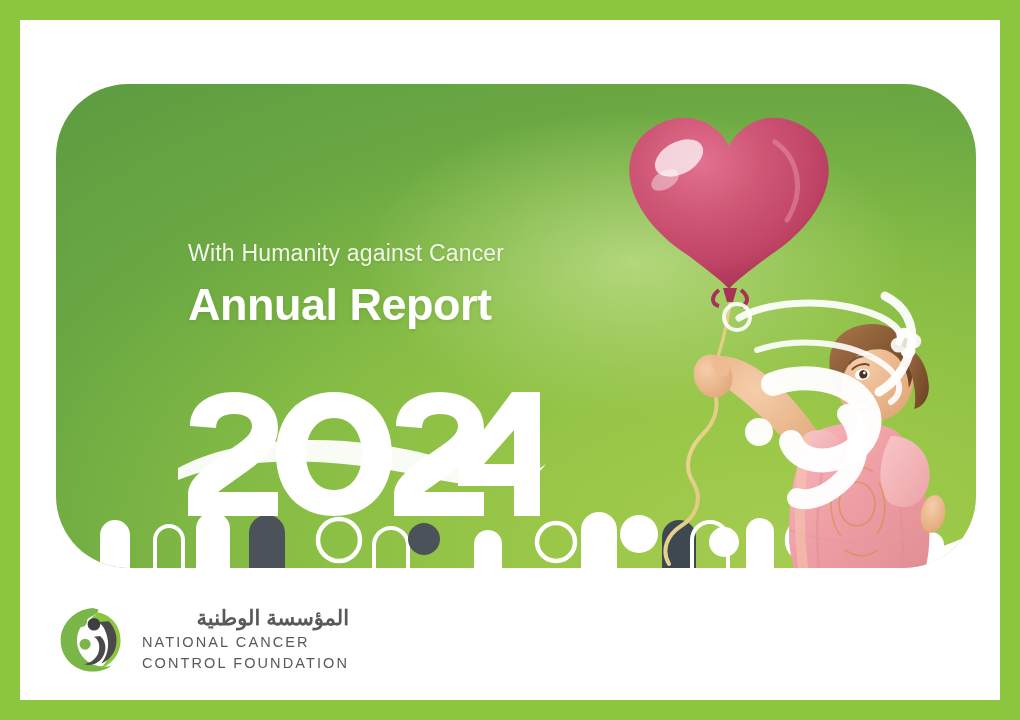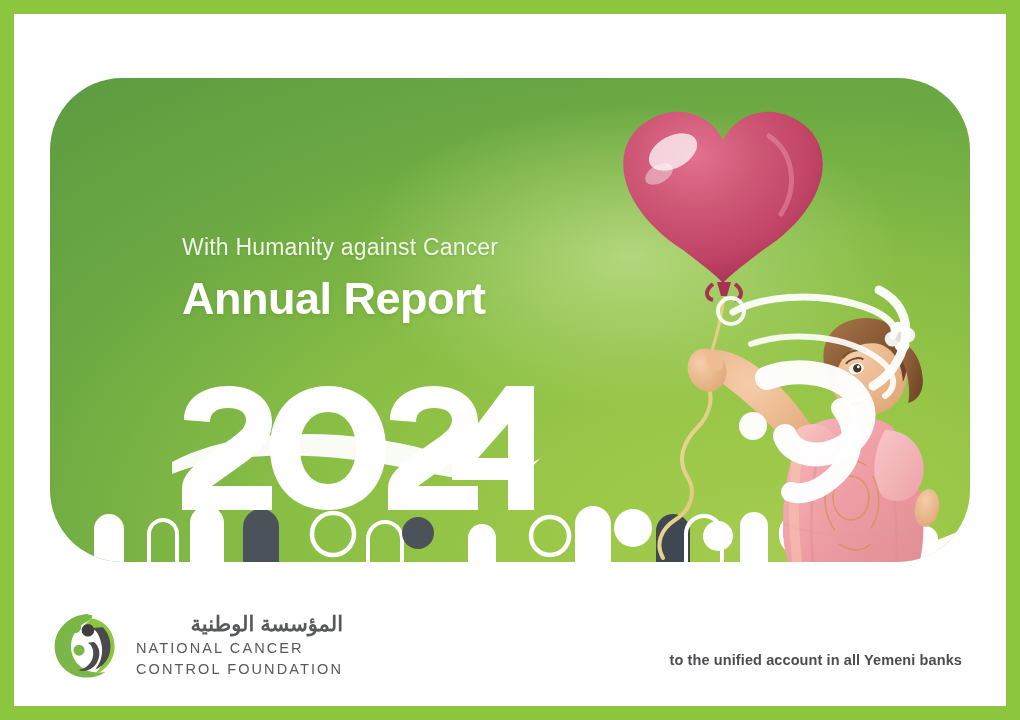--- a/index.html
+++ b/index.html
@@ -11,21 +11,21 @@
     font-family: "Liberation Sans", sans-serif;
     background: #ffffff;
   }
 
   
   .cover {
     position: relative;
     width: 1020px;
     height: 720px;
     background: #8cc63f;
-    padding: 14px;
+    padding: 20px;
   }
 
   .cover-inner {
     position: relative;
     width: 100%;
     height: 100%;
     background: #ffffff;
     overflow: hidden;
   }
 
@@ -108,21 +108,21 @@
     width: 500px;
     height: 560px;
     pointer-events: none;
   }
   .art svg { display: block; width: 100%; height: 100%; overflow: visible; }
 
   
   .footer {
     position: absolute;
     left: 0;
-    right: 8px;
+    right: 0;
     bottom: 0;
     height: 120px;
   }
 
   .brand {
     position: absolute;
     left: 34px;
     bottom: 24px;
     display: flex;
     align-items: center;
@@ -456,20 +456,19 @@
         </div>
         <div class="brand-text">
           <div class="brand-ar">المؤسسة الوطنية</div>
           <div class="brand-en">NATIONAL CANCER</div>
           <div class="brand-en">CONTROL FOUNDATION</div>
         </div>
       </div>
 
       <div class="donate">
         <div class="donate-lines">
-          <div>to the unified account in all Yemeni banks</div>
         </div>
       </div>
 
     </div>
 
   </div>
 </div>
 
 </body></html>

